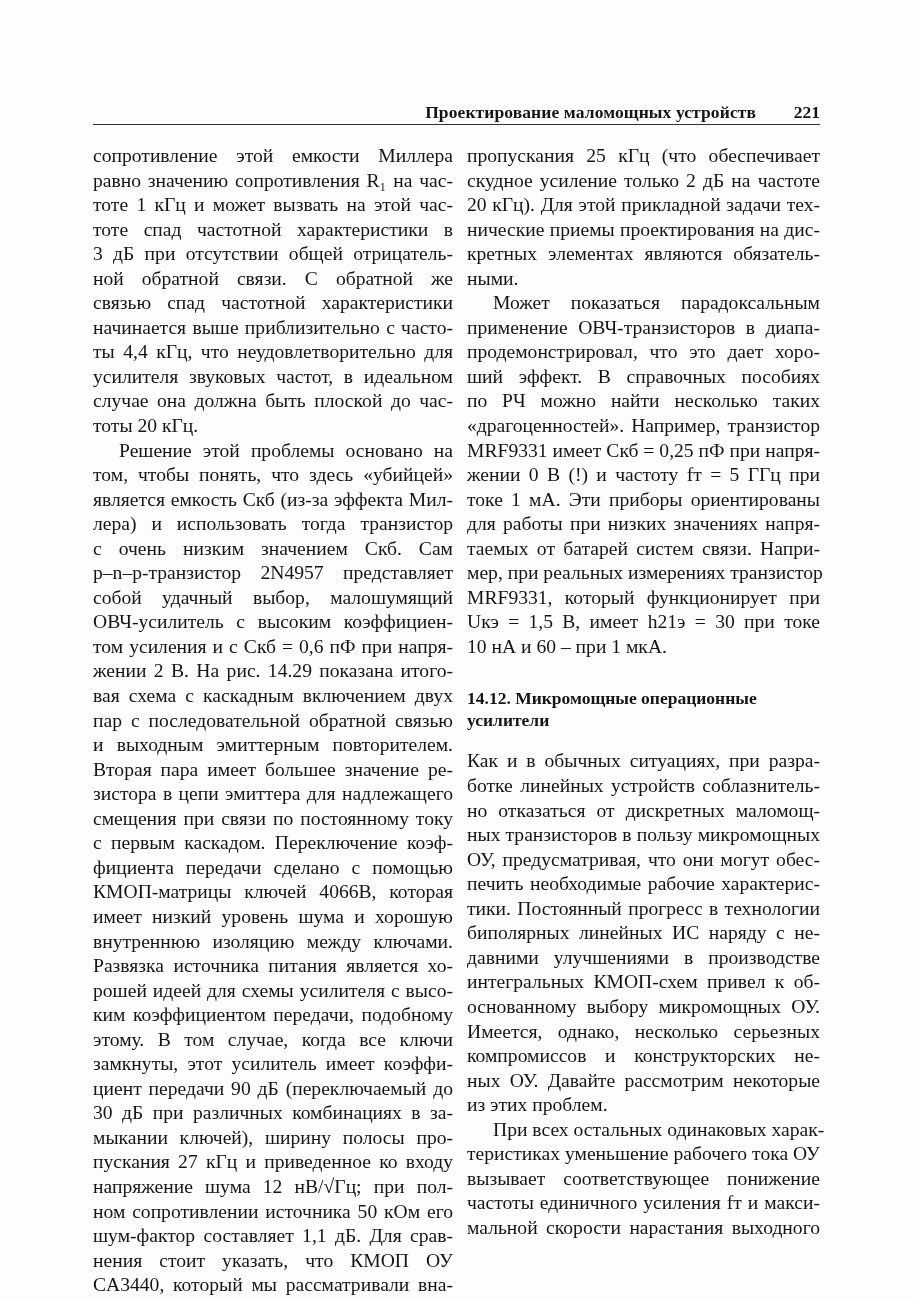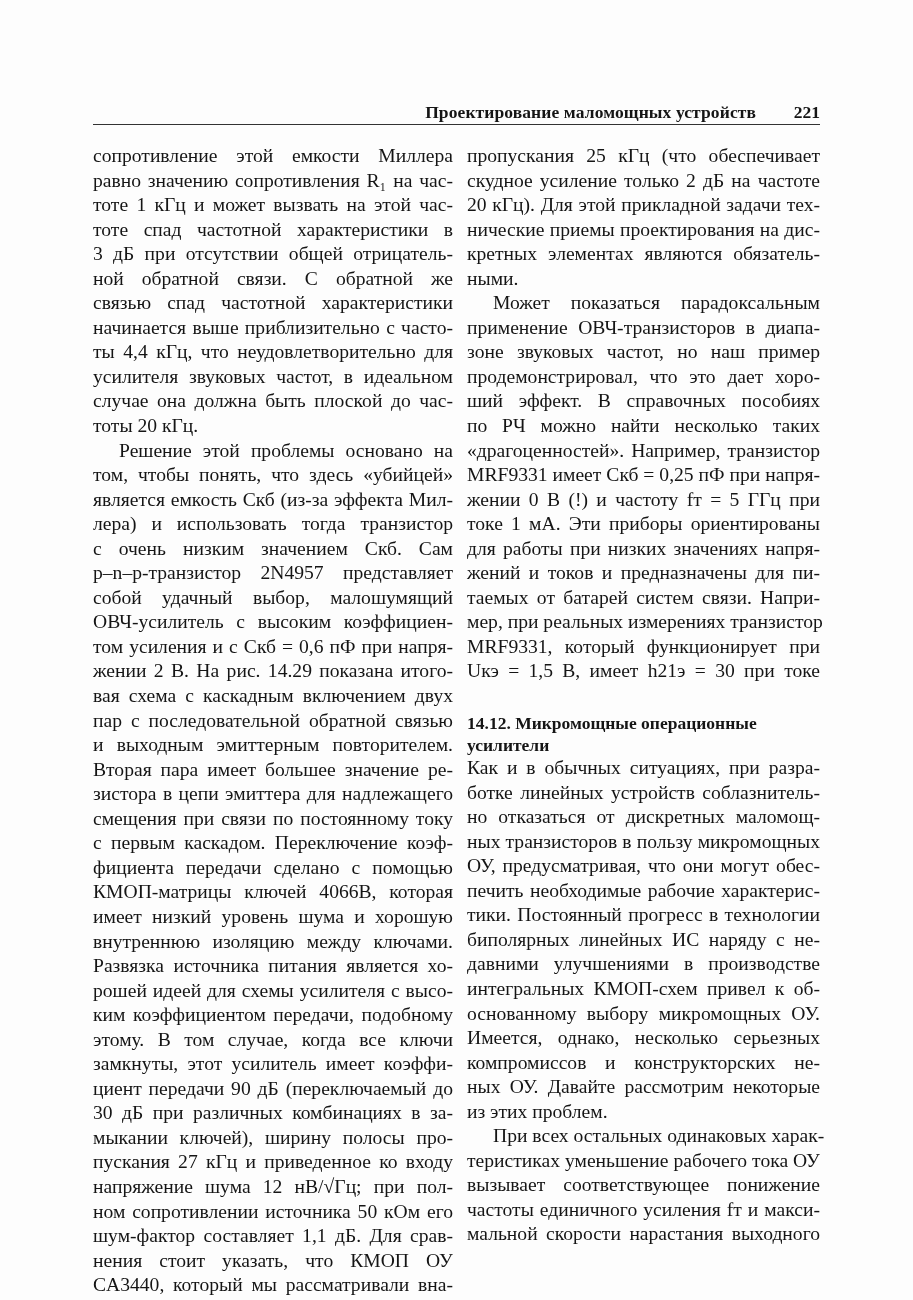--- a/index.html
+++ b/index.html
@@ -33,21 +33,21 @@
   .col.right { left: 467px; width: 353px; }
   .line {
     display: block; white-space: nowrap;
     text-align: justify; text-align-last: justify;
     height: 24.55px;
   }
   .line.last { text-align-last: left; }
   .indent { padding-left: 26px; }
   .heading {
     font-weight: bold; font-size: 17.5px; line-height: 22px;
-    margin-top: 28px; margin-bottom: 0;
+    margin-top: 28px; margin-bottom: 18px;
   }
   .heading .line { height: 22px; text-align-last: left; }
 </style>
 </head>
 <body>
 
 <div class="page-header">
   <span class="running-title">Проектирование маломощных устройств</span>
   <span class="page-number">221</span>
 </div>
@@ -111,34 +111,33 @@
       <span class="line">пропускания 25 кГц (что обеспечивает</span>
       <span class="line">скудное усиление только 2 дБ на частоте</span>
       <span class="line">20 кГц). Для этой прикладной задачи тех-</span>
       <span class="line">нические приемы проектирования на дис-</span>
       <span class="line">кретных элементах являются обязатель-</span>
       <span class="line last">ными.</span>
     </div>
     <div>
       <span class="line indent">Может показаться парадоксальным</span>
       <span class="line">применение ОВЧ-транзисторов в диапа-</span>
-      <span class="line">зоне звуковых частот, но наш пример</span>
       <span class="line">продемонстрировал, что это дает хоро-</span>
       <span class="line">ший эффект. В справочных пособиях</span>
       <span class="line">по РЧ можно найти несколько таких</span>
       <span class="line">«драгоценностей». Например, транзистор</span>
       <span class="line">MRF9331 имеет Cкб = 0,25 пФ при напря-</span>
       <span class="line">жении 0 В (!) и частоту fт = 5 ГГц при</span>
       <span class="line">токе 1 мА. Эти приборы ориентированы</span>
       <span class="line">для работы при низких значениях напря-</span>
-      <span class="line">жений и токов и предназначены для пи-</span>
       <span class="line">таемых от батарей систем связи. Напри-</span>
       <span class="line">мер, при реальных измерениях транзистор</span>
       <span class="line">MRF9331, который функционирует при</span>
       <span class="line">Uкэ = 1,5 В, имеет h21э = 30 при токе</span>
+      <span class="line last">10 нА и 60 – при 1 мкА.</span>
     </div>
     <div class="heading">
       <span class="line">14.12. Микромощные операционные</span>
       <span class="line">усилители</span>
     </div>
     <div>
       <span class="line">Как и в обычных ситуациях, при разра-</span>
       <span class="line">ботке линейных устройств соблазнитель-</span>
       <span class="line">но отказаться от дискретных маломощ-</span>
       <span class="line">ных транзисторов в пользу микромощных</span>

